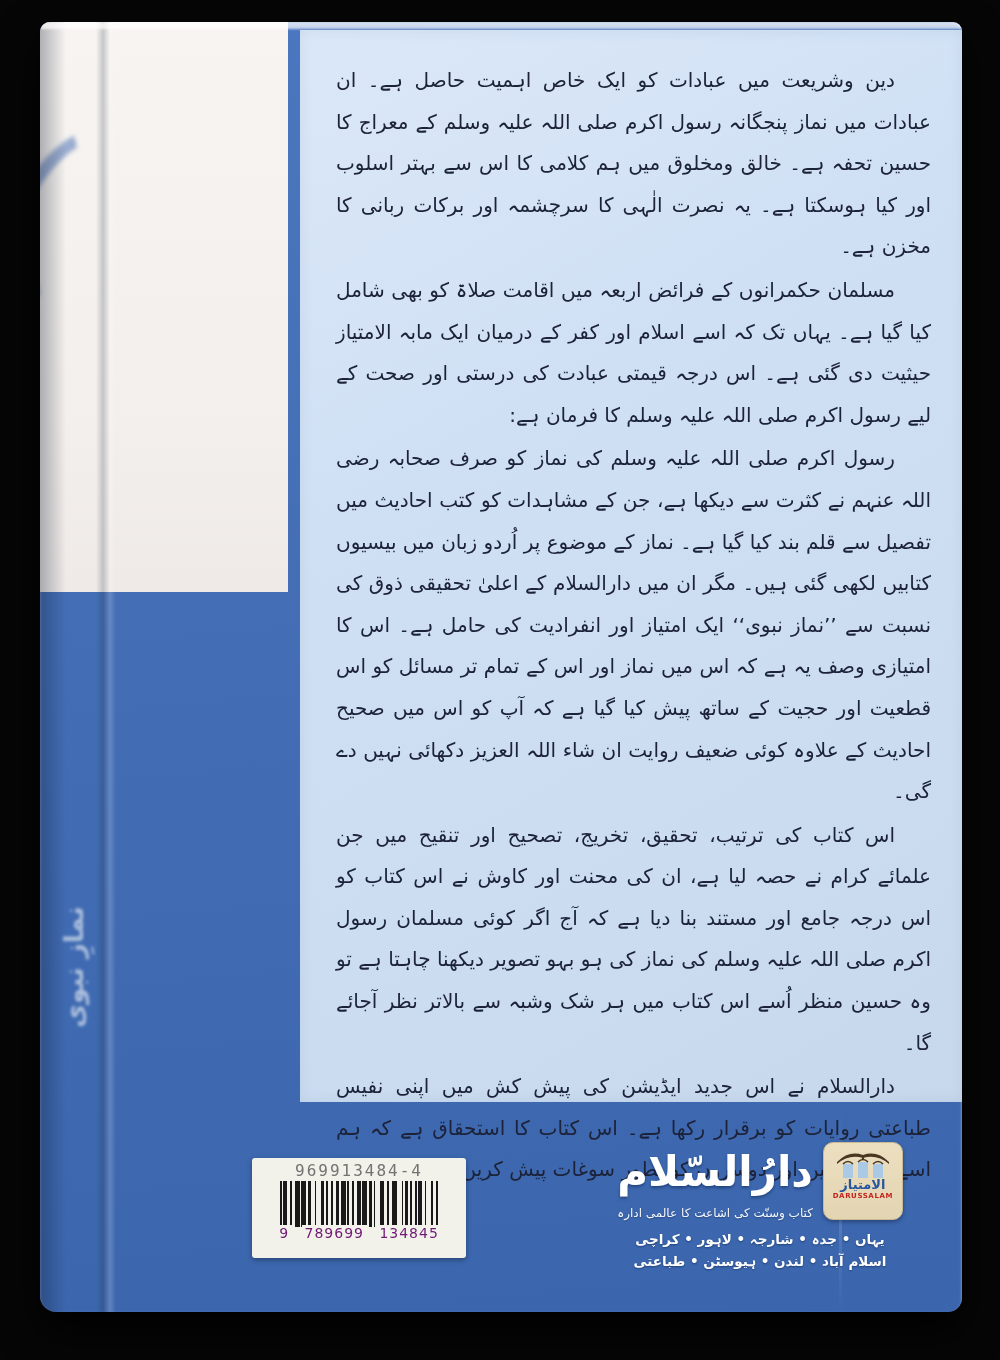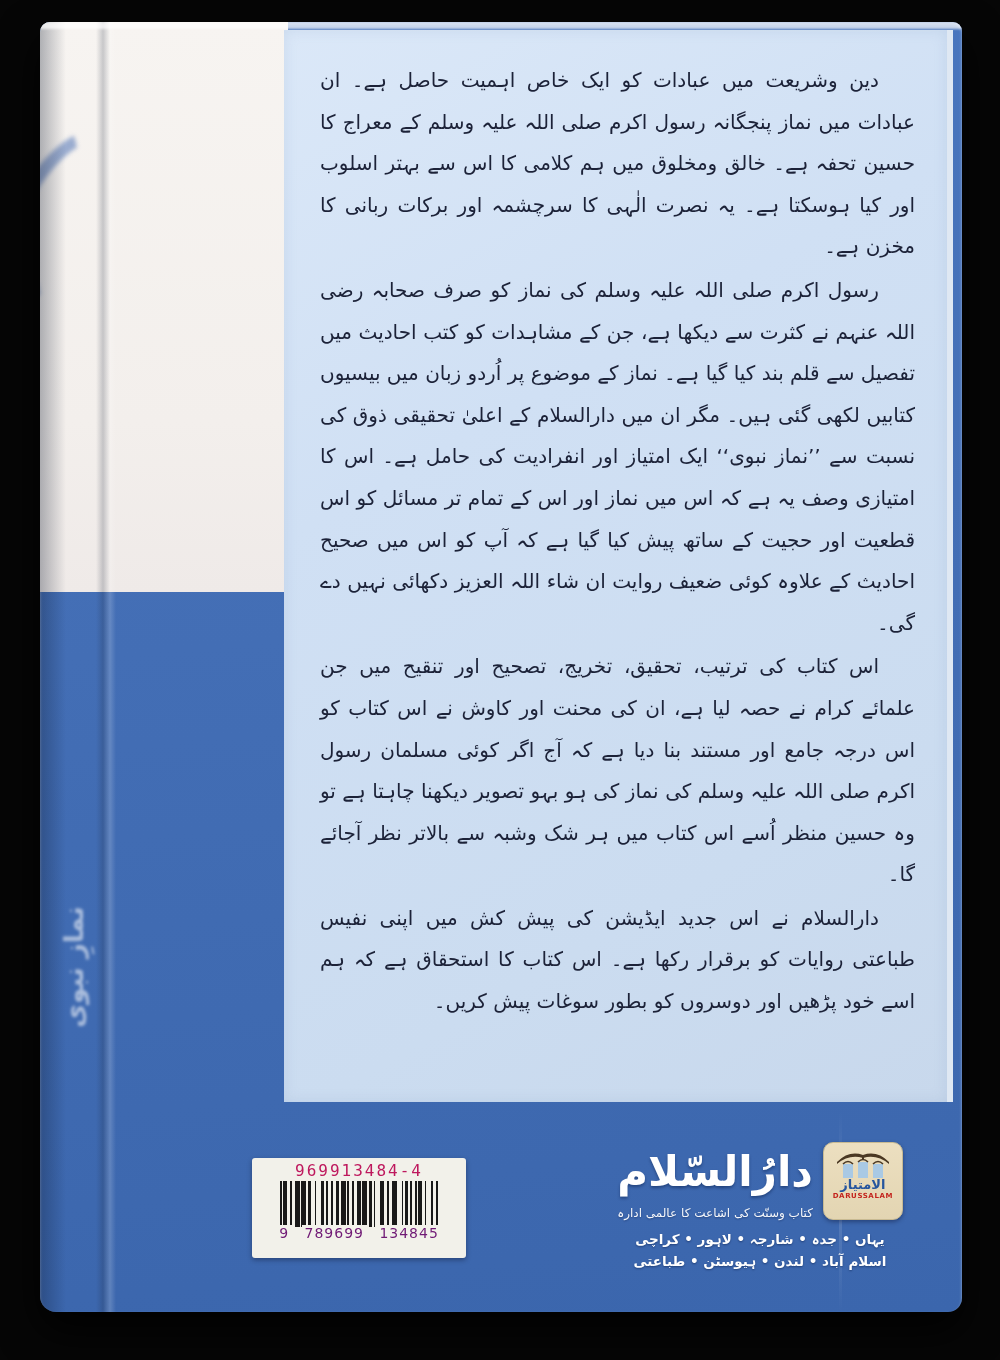--- a/index.html
+++ b/index.html
@@ -24,35 +24,35 @@
   .hinge{position:absolute;left:56px;top:0;width:20px;height:100%;
     background:linear-gradient(90deg,transparent,rgba(30,40,60,.22) 35%,rgba(255,255,255,.18) 70%,transparent);}
   .spine-shadow{position:absolute;left:0;top:0;width:26px;height:100%;
     background:linear-gradient(90deg,rgba(10,20,40,.30),transparent);}
   
   .spine-title{position:absolute;left:-266px;top:930px;width:600px;text-align:center;
     transform:rotate(-90deg);color:rgba(255,255,255,.55);font-size:26px;font-weight:bold;
     filter:blur(1.6px);letter-spacing:6px;direction:rtl;}
 
   
-  .panel{position:absolute;left:244px;top:8px;width:669px;height:1072px;
+  .panel{position:absolute;left:260px;top:8px;width:669px;height:1072px;
     background:linear-gradient(150deg,#dbe8f8 0%,#d0e0f4 35%,#cbdcf0 75%,#c8d8ec 100%);
     border-right:6px solid #dfe8f3;
     box-shadow:inset 0 0 14px rgba(120,150,190,.18);}
   .panel-text{direction:rtl;text-align:justify;color:#1c2238;
     font-size:20px;line-height:2.08;padding:30px 32px 0 36px;}
   .panel-text p{margin:0 0 2px 0;}
   .panel-text p.para{text-indent:36px;}
   .panel-text p.quote{text-align:center;text-indent:0;font-weight:bold;padding:2px 0;}
 
   
   .barcode{position:absolute;left:212px;top:1136px;width:214px;height:100px;
     background:#f2f1ea;border-radius:3px;box-shadow:0 2px 5px rgba(0,0,20,.35);
     display:flex;flex-direction:column;align-items:center;padding-top:3px;}
-  .bc-top{font-family:"DejaVu Sans Mono",monospace;font-size:16px;color:#be185d;letter-spacing:2px;}
+  .bc-top{font-family:"DejaVu Sans Mono",monospace;font-size:16px;color:#737373;letter-spacing:2px;}
   .bc-bars{display:flex;align-items:flex-start;height:56px;margin-top:1px;}
   .bc-bars span{display:inline-block;height:46px;}
   .bc-bars span.bar{background:#191919;}
   .bc-bars span.tall{height:56px;}
   .bc-bottom{font-family:"DejaVu Sans Mono",monospace;font-size:14px;color:#701a75;
     letter-spacing:1px;margin-top:-12px;background:transparent;}
   .bc-bottom b{font-weight:normal;background:#f2f1ea;padding:0 3px;}
 
   
   .publisher{position:absolute;left:540px;top:1120px;width:360px;color:#fff;}
@@ -78,20 +78,21 @@
 </head>
 <body>
 
 <div class="book">
   <div class="white-band"></div>
   <div class="spine-glyph"></div>
 
   <div class="panel">
     <div class="panel-text">
         <p class="para">دین وشریعت میں عبادات کو ایک خاص اہمیت حاصل ہے۔ ان عبادات میں نماز پنجگانہ رسول اکرم صلی اللہ علیہ وسلم کے معراج کا حسین تحفہ ہے۔ خالق ومخلوق میں ہم کلامی کا اس سے بہتر اسلوب اور کیا ہوسکتا ہے۔ یہ نصرت الٰہی کا سرچشمہ اور برکات ربانی کا مخزن ہے۔</p>
+        <p class="para">مسلمان حکمرانوں کے فرائض اربعہ میں اقامت صلاۃ کو بھی شامل کیا گیا ہے۔ یہاں تک کہ اسے اسلام اور کفر کے درمیان ایک مابہ الامتیاز حیثیت دی گئی ہے۔ اس درجہ قیمتی عبادت کی درستی اور صحت کے لیے رسول اکرم صلی اللہ علیہ وسلم کا فرمان ہے:</p>
         <p class="para">رسول اکرم صلی اللہ علیہ وسلم کی نماز کو صرف صحابہ رضی اللہ عنہم نے کثرت سے دیکھا ہے، جن کے مشاہدات کو کتب احادیث میں تفصیل سے قلم بند کیا گیا ہے۔ نماز کے موضوع پر اُردو زبان میں بیسیوں کتابیں لکھی گئی ہیں۔ مگر ان میں دارالسلام کے اعلیٰ تحقیقی ذوق کی نسبت سے ’’نماز نبوی‘‘ ایک امتیاز اور انفرادیت کی حامل ہے۔ اس کا امتیازی وصف یہ ہے کہ اس میں نماز اور اس کے تمام تر مسائل کو اس قطعیت اور حجیت کے ساتھ پیش کیا گیا ہے کہ آپ کو اس میں صحیح احادیث کے علاوہ کوئی ضعیف روایت ان شاء اللہ العزیز دکھائی نہیں دے گی۔</p>
         <p class="para">اس کتاب کی ترتیب، تحقیق، تخریج، تصحیح اور تنقیح میں جن علمائے کرام نے حصہ لیا ہے، ان کی محنت اور کاوش نے اس کتاب کو اس درجہ جامع اور مستند بنا دیا ہے کہ آج اگر کوئی مسلمان رسول اکرم صلی اللہ علیہ وسلم کی نماز کی ہو بہو تصویر دیکھنا چاہتا ہے تو وہ حسین منظر اُسے اس کتاب میں ہر شک وشبہ سے بالاتر نظر آجائے گا۔</p>
         <p class="para">دارالسلام نے اس جدید ایڈیشن کی پیش کش میں اپنی نفیس طباعتی روایات کو برقرار رکھا ہے۔ اس کتاب کا استحقاق ہے کہ ہم اسے خود پڑھیں اور دوسروں کو بطور سوغات پیش کریں۔</p>
       </div>
   </div>
 
   <div class="hinge"></div>
   <div class="spine-shadow"></div>
   <div class="spine-title">نمازِ نبوی</div>
   <div class="top-edge"></div>

